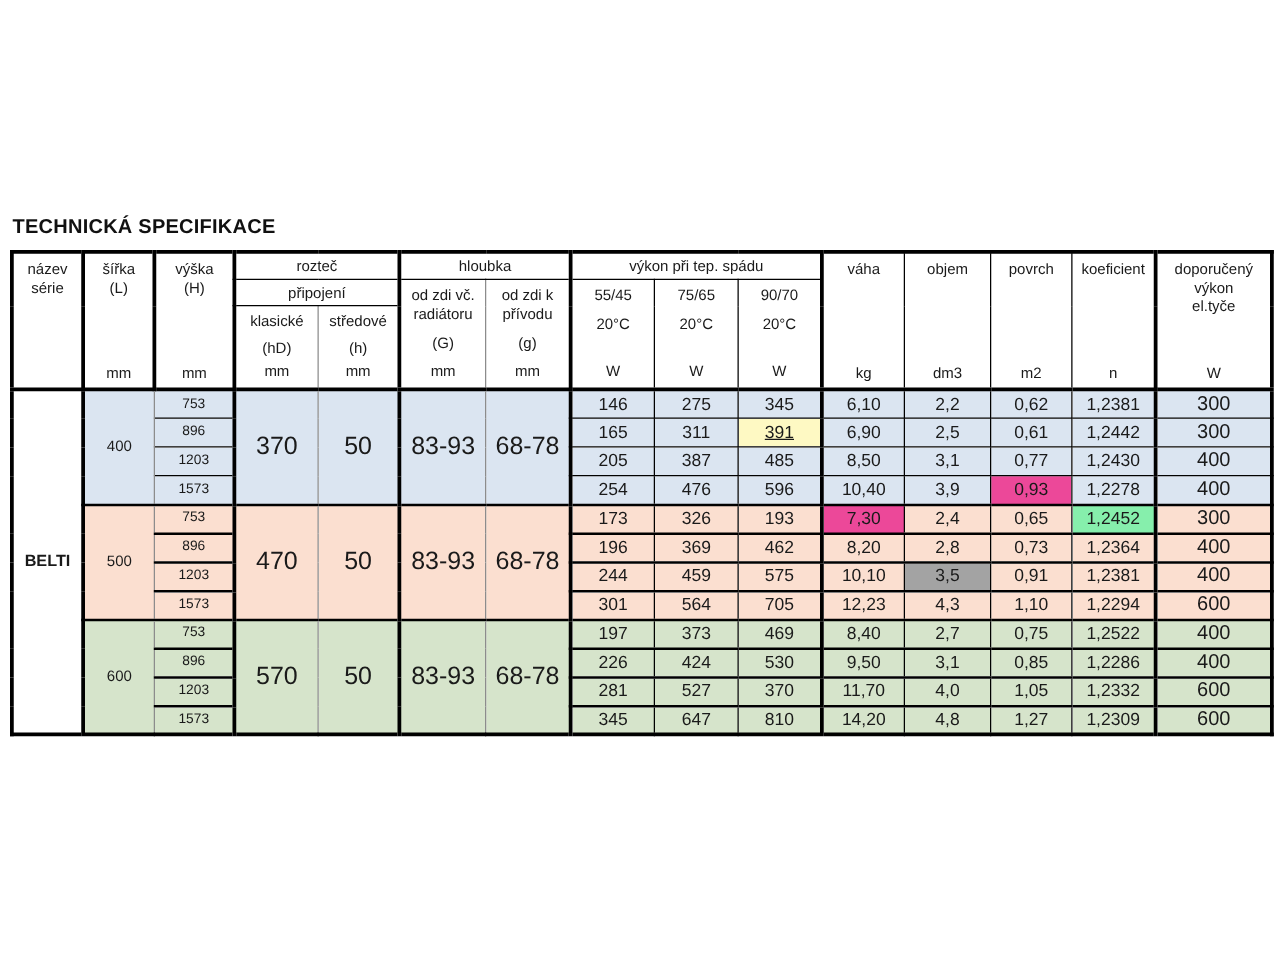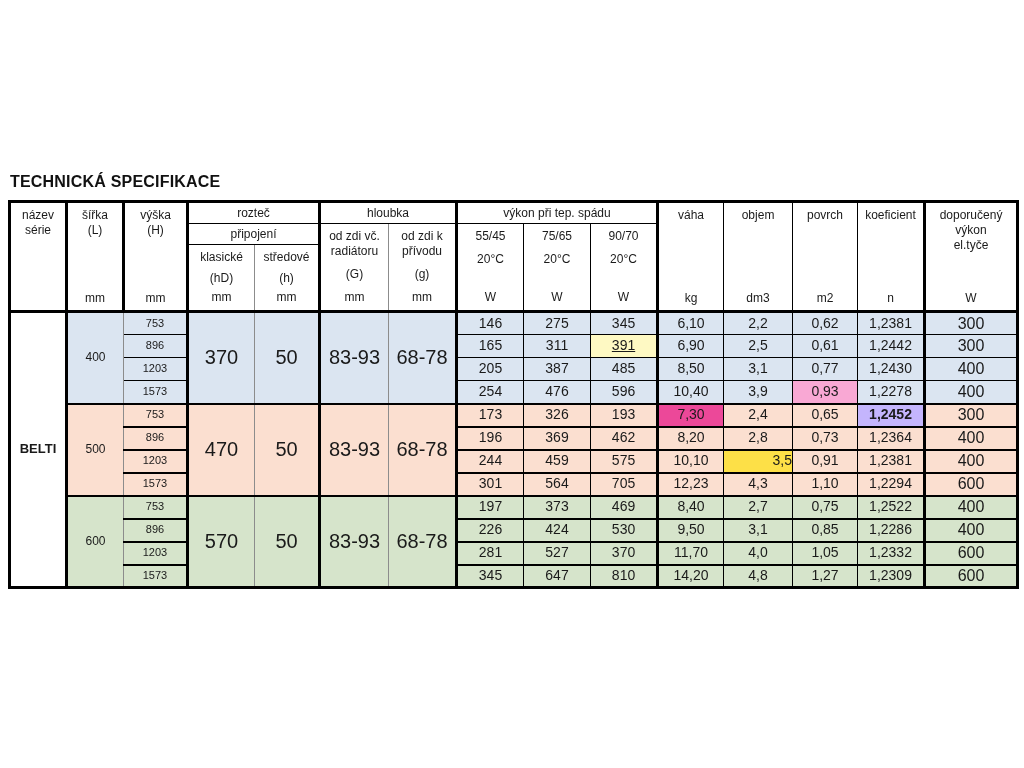--- a/index.html
+++ b/index.html
@@ -253,58 +253,58 @@
         <td class="data-cell br-t hb" style="background: rgb(219, 229, 241);">1,2430</td>
         <td class="data-cell  hb dop-cell" style="background: rgb(219, 229, 241);">400</td>
       </tr>
       <tr class="body-row">
         <td class="vyska-cell br-t hb" style="background: rgb(219, 229, 241);">1573</td>
         <td class="data-cell br-k hb" style="background: rgb(219, 229, 241);">254</td>
         <td class="data-cell br-k hb" style="background: rgb(219, 229, 241);">476</td>
         <td class="data-cell br-t hb" style="background: rgb(219, 229, 241);">596</td>
         <td class="data-cell br-k hb" style="background: rgb(219, 229, 241);">10,40</td>
         <td class="data-cell br-k hb" style="background: rgb(219, 229, 241);">3,9</td>
-        <td class="data-cell br-k hb" style="background: #f9a8d4;">0,93</td>
+        <td class="data-cell br-k hb" style="background: #ec4899;">0,93</td>
         <td class="data-cell br-t hb" style="background: rgb(219, 229, 241);">1,2278</td>
         <td class="data-cell  hb dop-cell" style="background: rgb(219, 229, 241);">400</td>
       </tr>
       <tr class="body-row">
         <td rowspan="4" class="sirka-cell br-g gt" style="background: rgb(251, 223, 208);">500</td>
         <td class="vyska-cell br-t hb gt" style="background: rgb(251, 223, 208);">753</td>
         <td rowspan="4" class="big-cell br-g gt" style="background: rgb(251, 223, 208); margin-top: 36px;">470</td>
         <td rowspan="4" class="big-cell br-t gt" style="background: rgb(251, 223, 208);">50</td>
         <td rowspan="4" class="big-cell br-g gt" style="background: rgb(251, 223, 208);">83-93</td>
         <td rowspan="4" class="big-cell br-t gt" style="background: rgb(251, 223, 208);">68-78</td>
         <td class="data-cell br-k hb gt" style="background: rgb(251, 223, 208);">173</td>
         <td class="data-cell br-k hb gt" style="background: rgb(251, 223, 208);">326</td>
         <td class="data-cell br-t hb gt" style="background: rgb(251, 223, 208);">193</td>
         <td class="data-cell br-k hb gt" style="background: #ec4899;">7,30</td>
         <td class="data-cell br-k hb gt" style="background: rgb(251, 223, 208);">2,4</td>
         <td class="data-cell br-k hb gt" style="background: rgb(251, 223, 208);">0,65</td>
-        <td class="data-cell br-t hb gt" style="background: #c4b5fd; font-weight: bold;">1,2452</td>
+        <td class="data-cell br-t hb gt" style="background: #86efac;">1,2452</td>
         <td class="data-cell  hb gt dop-cell" style="background: rgb(251, 223, 208);">300</td>
       </tr>
       <tr class="body-row">
         <td class="vyska-cell br-t hb gt" style="background: rgb(251, 223, 208);">896</td>
         <td class="data-cell br-k hb gt" style="background: rgb(251, 223, 208);">196</td>
         <td class="data-cell br-k hb gt" style="background: rgb(251, 223, 208);">369</td>
         <td class="data-cell br-t hb gt" style="background: rgb(251, 223, 208);">462</td>
         <td class="data-cell br-k hb gt" style="background: rgb(251, 223, 208);">8,20</td>
         <td class="data-cell br-k hb gt" style="background: rgb(251, 223, 208);">2,8</td>
         <td class="data-cell br-k hb gt" style="background: rgb(251, 223, 208);">0,73</td>
         <td class="data-cell br-t hb gt" style="background: rgb(251, 223, 208);">1,2364</td>
         <td class="data-cell  hb gt dop-cell" style="background: rgb(251, 223, 208);">400</td>
       </tr>
       <tr class="body-row">
         <td class="vyska-cell br-t hb gt" style="background: rgb(251, 223, 208);">1203</td>
         <td class="data-cell br-k hb gt" style="background: rgb(251, 223, 208);">244</td>
         <td class="data-cell br-k hb gt" style="background: rgb(251, 223, 208);">459</td>
         <td class="data-cell br-t hb gt" style="background: rgb(251, 223, 208);">575</td>
         <td class="data-cell br-k hb gt" style="background: rgb(251, 223, 208);">10,10</td>
-        <td class="data-cell br-k hb gt" style="background: #fde047; text-align: right;">3,5</td>
+        <td class="data-cell br-k hb gt" style="background: #a3a3a3;">3,5</td>
         <td class="data-cell br-k hb gt" style="background: rgb(251, 223, 208);">0,91</td>
         <td class="data-cell br-t hb gt" style="background: rgb(251, 223, 208);">1,2381</td>
         <td class="data-cell  hb gt dop-cell" style="background: rgb(251, 223, 208);">400</td>
       </tr>
       <tr class="body-row">
         <td class="vyska-cell br-t hb gt" style="background: rgb(251, 223, 208);">1573</td>
         <td class="data-cell br-k hb gt" style="background: rgb(251, 223, 208);">301</td>
         <td class="data-cell br-k hb gt" style="background: rgb(251, 223, 208);">564</td>
         <td class="data-cell br-t hb gt" style="background: rgb(251, 223, 208);">705</td>
         <td class="data-cell br-k hb gt" style="background: rgb(251, 223, 208);">12,23</td>

